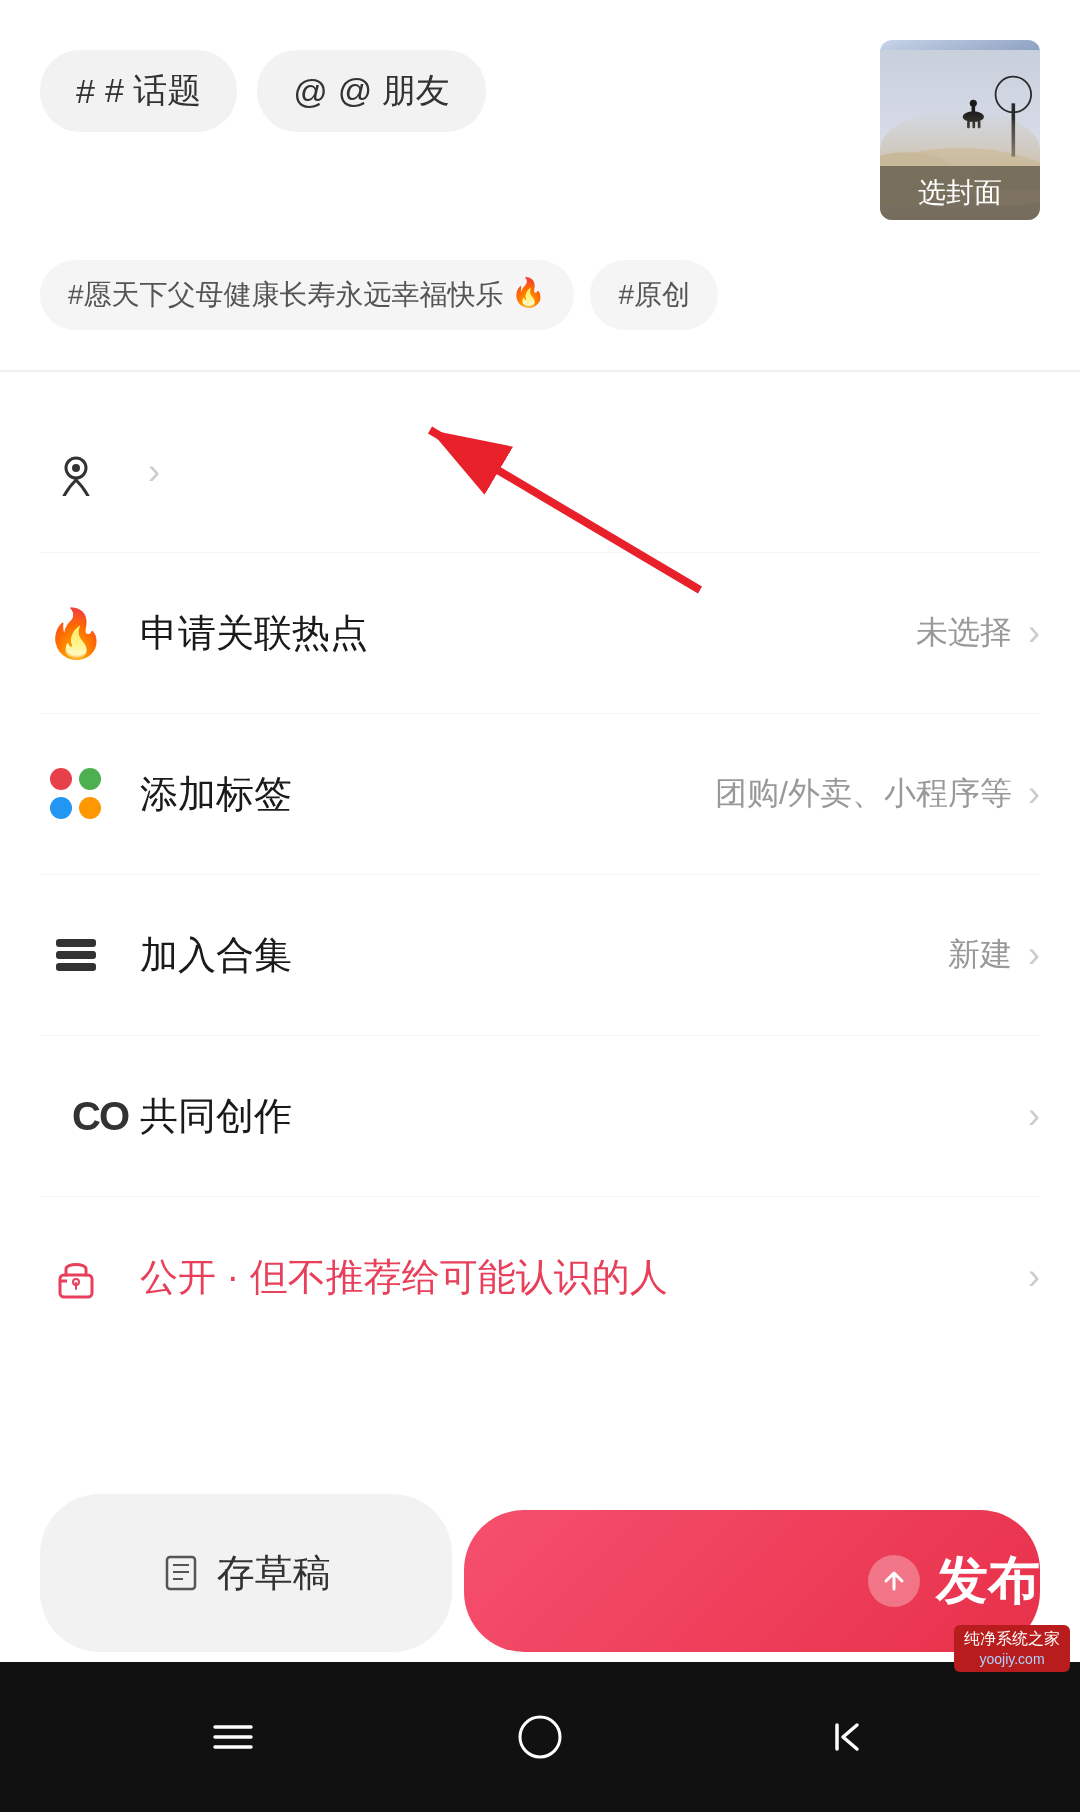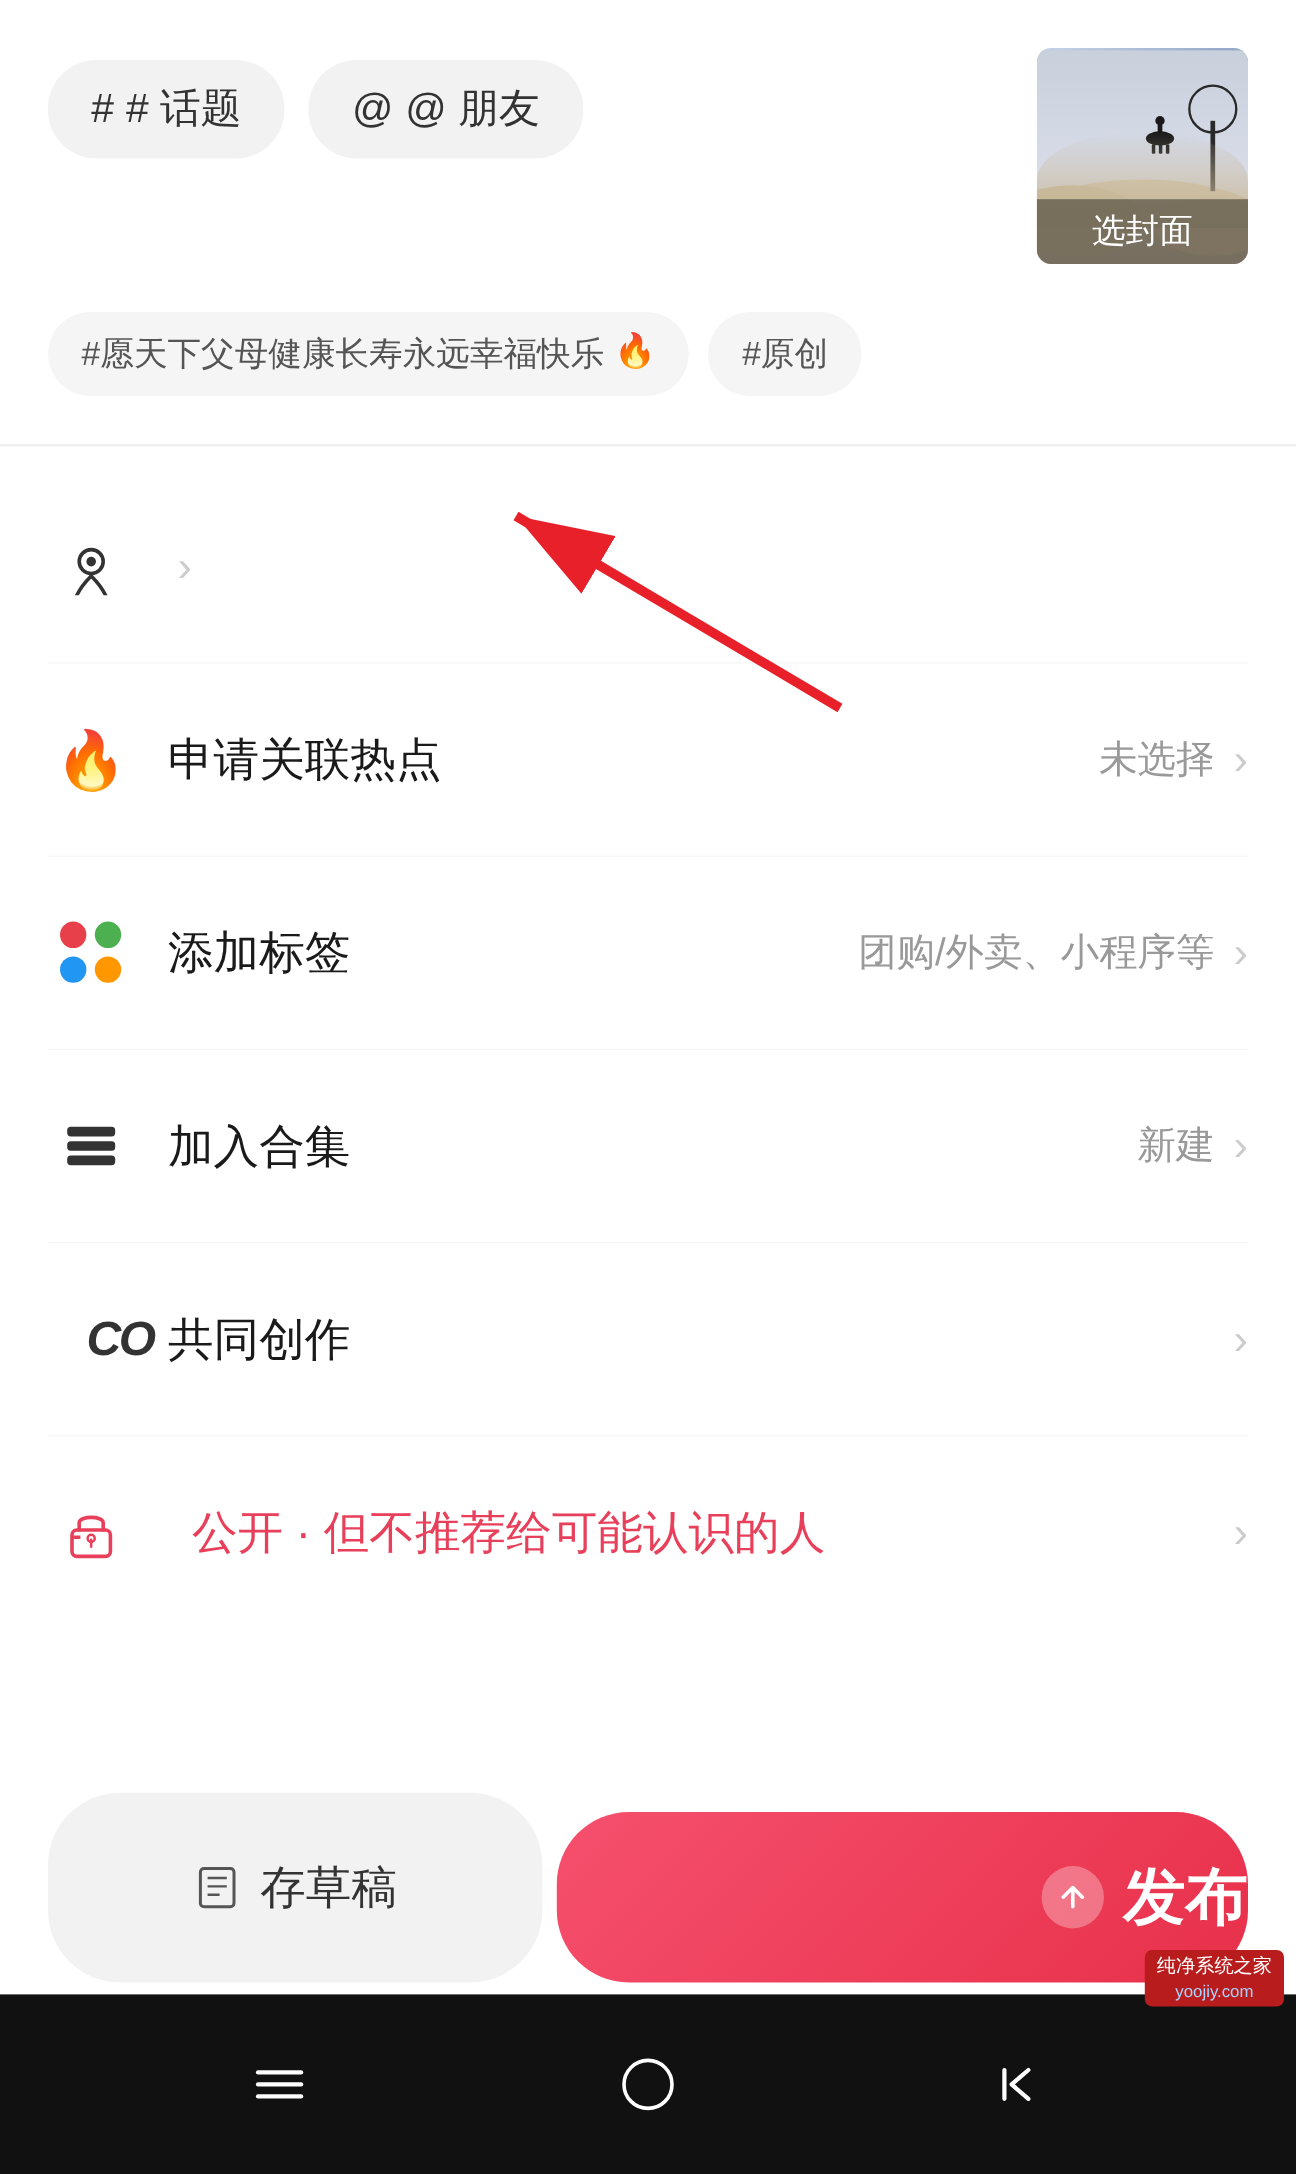--- a/index.html
+++ b/index.html
@@ -33,21 +33,21 @@
       padding: 18px 36px;
       font-size: 34px;
       color: #333;
       display: flex;
       align-items: center;
       gap: 10px;
       cursor: pointer;
     }
 
     .cover-select {
-      width: 176px;
+      width: 160px;
       height: 180px;
       border-radius: 12px;
       overflow: hidden;
       position: relative;
       cursor: pointer;
       flex-shrink: 0;
     }
 
     .cover-image {
       width: 100%;
@@ -115,21 +115,20 @@
       display: flex;
       align-items: center;
       padding: 44px 0;
       border-bottom: 1px solid #f5f5f5;
       cursor: pointer;
       position: relative;
     }
 
     .menu-item:last-child {
       border-bottom: none;
-      gap: 20px;
     }
 
     .menu-icon {
       width: 72px;
       height: 72px;
       display: flex;
       align-items: center;
       justify-content: center;
       font-size: 48px;
       margin-right: 28px;
@@ -163,21 +162,20 @@
       color: #ccc;
       margin-left: 8px;
     }
 
     
     .co-icon {
       font-size: 40px;
       font-weight: 700;
       color: #333;
       letter-spacing: -2px;
-      font-style: italic;
       margin-left: 48px;
     }
 
     
     .dots-icon {
       display: grid;
       grid-template-columns: 1fr 1fr;
       gap: 6px;
       width: 52px;
       height: 52px;

